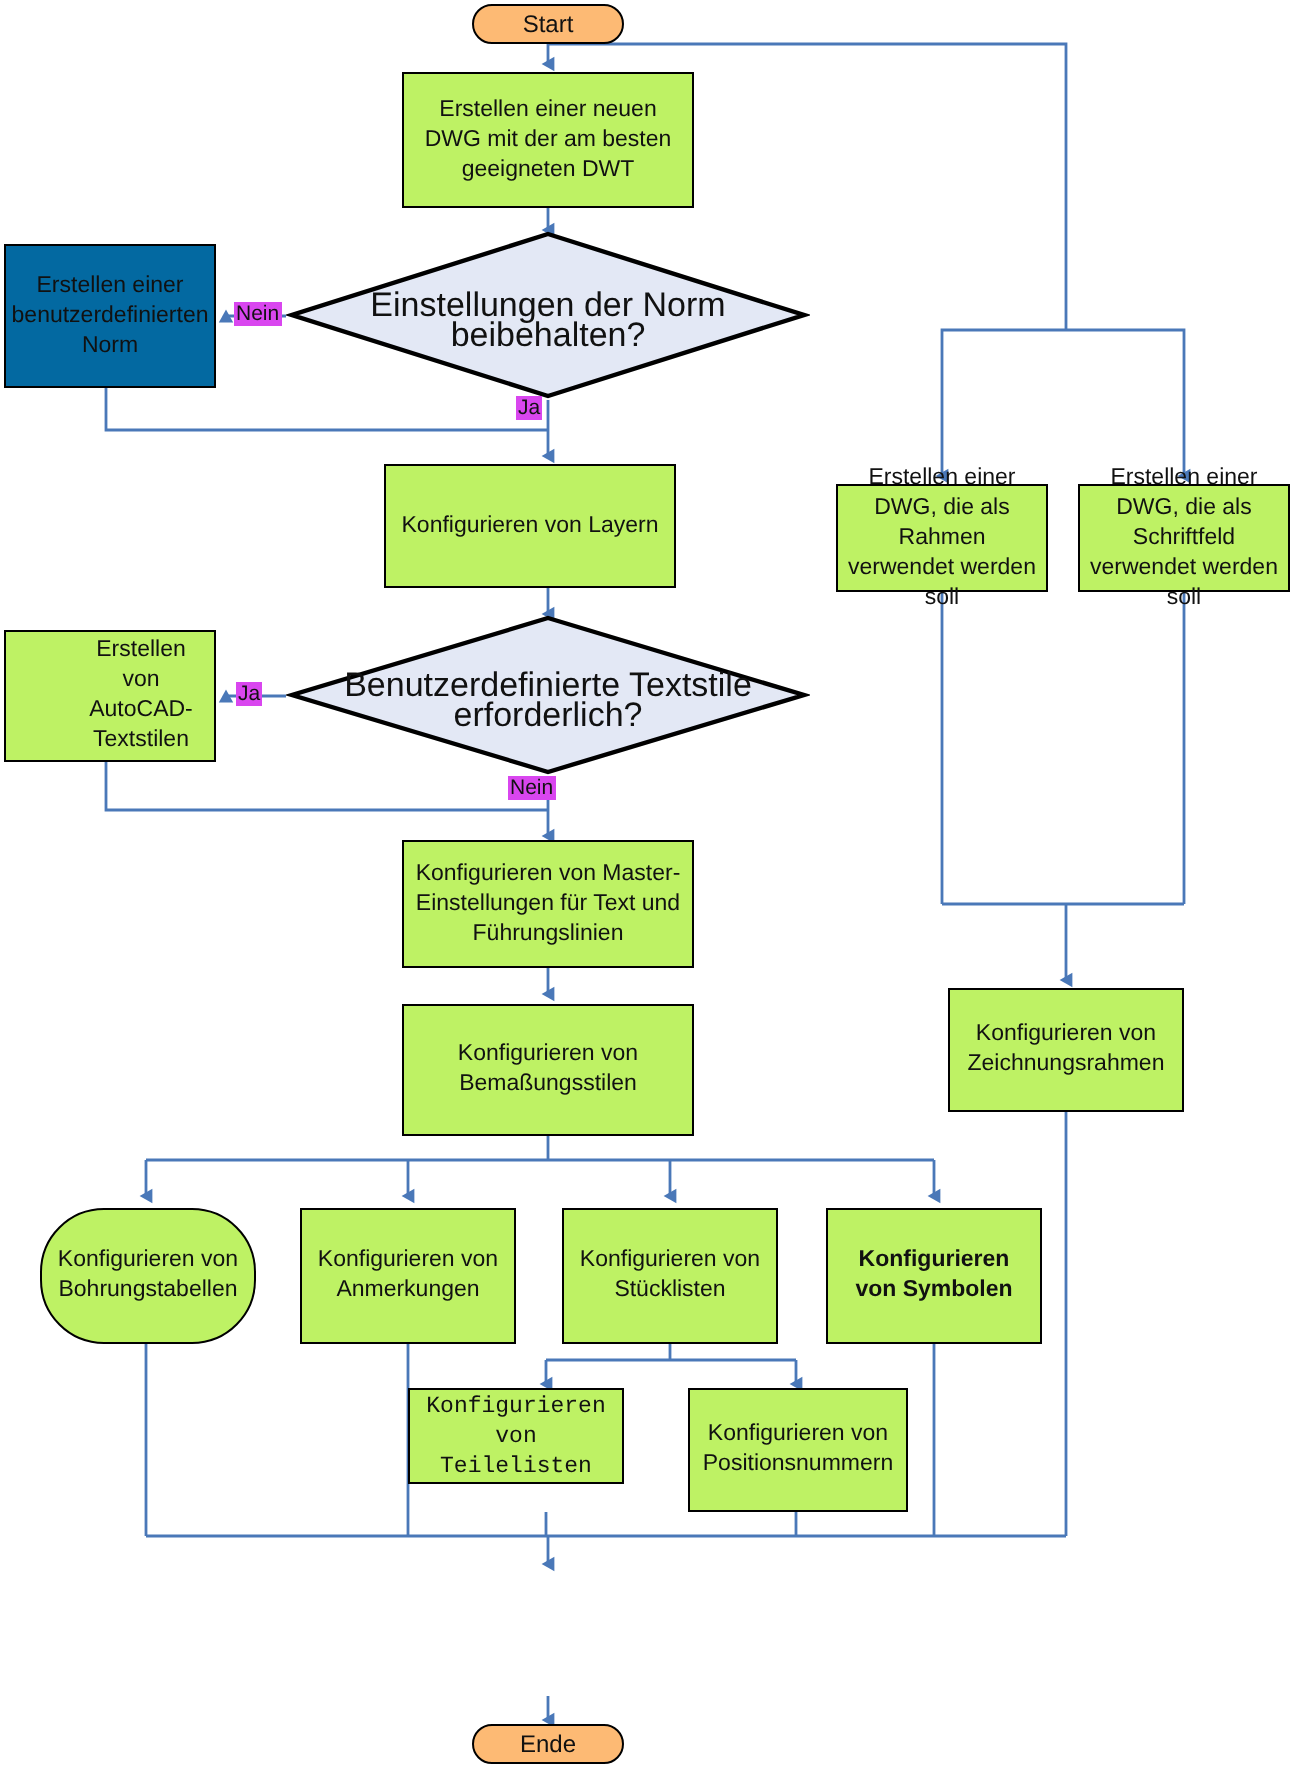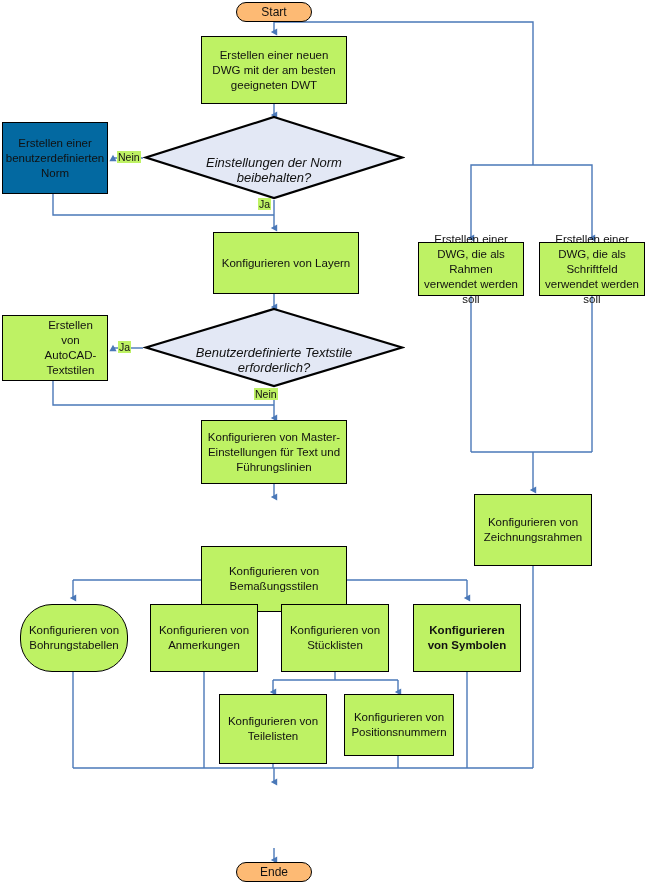--- a/index.html
+++ b/index.html
@@ -4,23 +4,23 @@
 <style>
   html,body{margin:0;padding:0;background:#ffffff;}
   body{font-family:"Liberation Sans","DejaVu Sans",sans-serif;}
   #stage{position:relative;width:646px;height:886px;background:#fff;overflow:hidden;}
   svg#wires{position:absolute;left:0;top:0;width:646px;height:886px;}
   .node{position:absolute;box-sizing:border-box;display:flex;align-items:center;justify-content:center;text-align:center;}
   .proc{border:1.6px solid #000;background:#bef264;color:#111;font-size:11.5px;line-height:15px;padding:2px 5px;}
   .proc.alt{background:#0369a1;}
   .term{border:1.6px solid #000;background:#fdba74;color:#111;font-size:12px;border-radius:999px;}
   .dec{position:absolute;}
-  .dec .dlabel{position:absolute;left:0;top:12px;width:100%;height:100%;display:flex;align-items:center;justify-content:center;
-                text-align:center;font-size:13px;line-height:15px;color:#111;padding:0 26px;box-sizing:border-box;font-style:italic;}
-  .edgelabel{position:absolute;font-size:10.5px;color:#111;background:#bef264;padding:0 1px;white-space:nowrap;}
+  .dec .dlabel{position:absolute;left:0;top:2px;width:100%;height:100%;display:flex;align-items:center;justify-content:center;
+                text-align:center;font-size:17px;line-height:15px;color:#111;padding:0 26px;box-sizing:border-box;}
+  .edgelabel{position:absolute;font-size:10.5px;color:#111;background:#d946ef;padding:0 1px;white-space:nowrap;}
 </style>
 </head>
 <body>
 
 <div id="stage">
 
   <svg id="wires" viewBox="0 0 646 886" xmlns="http://www.w3.org/2000/svg">
     <defs>
       <marker id="ah" markerWidth="9" markerHeight="9" refX="4.2" refY="4.4" orient="auto" markerUnits="userSpaceOnUse">
         <path d="M0.6,1.2 L7.8,1.2 L4.2,7.6 Z" fill="#4a78b8"></path>
@@ -100,21 +100,21 @@
     <div class="dlabel">Einstellungen der Norm beibehalten?</div>
   </div>
 
   <div class="edgelabel" style="left:117px;top:151px;">Nein</div>
   <div class="edgelabel" style="left:258px;top:198px;">Ja</div>
 
   <div class="node proc alt" style="left:2px;top:122px;width:106px;height:72px;">
     <span>Erstellen einer benutzerdefinierten Norm</span>
   </div>
 
-  <div class="node proc" style="left:213px;top:232px;width:146px;height:62px;">
+  <div class="node proc" style="left:192px;top:232px;width:146px;height:62px;">
     <span>Konfigurieren von Layern</span>
   </div>
 
   <div class="dec" style="left:143px;top:307px;width:262px;height:81px;">
     <svg viewBox="0 0 262 81" width="262" height="81">
       <polygon points="131,2 259,40.5 131,79 3,40.5" fill="#e3e8f5" stroke="#000" stroke-width="2.2"></polygon>
     </svg>
     <div class="dlabel">Benutzerdefinierte Textstile erforderlich?</div>
   </div>
 
@@ -122,54 +122,54 @@
   <div class="edgelabel" style="left:254px;top:388px;">Nein</div>
 
   <div class="node proc" style="left:2px;top:315px;width:106px;height:66px;padding-left:36px;">
     <span>Erstellen von AutoCAD-Textstilen</span>
   </div>
 
   <div class="node proc" style="left:201px;top:420px;width:146px;height:64px;">
     <span>Konfigurieren von Master-Einstellungen für Text und Führungslinien</span>
   </div>
 
-  <div class="node proc" style="left:201px;top:502px;width:146px;height:66px;margin-top:44px;">
+  <div class="node proc" style="left:201px;top:502px;width:146px;height:66px;">
     <span>Konfigurieren von Bemaßungsstilen</span>
   </div>
 
   <div class="node proc" style="left:20px;top:604px;width:108px;height:68px;border-radius:32px;">
     <span>Konfigurieren von Bohrungstabellen</span>
   </div>
 
   <div class="node proc" style="left:150px;top:604px;width:108px;height:68px;">
     <span>Konfigurieren von Anmerkungen</span>
   </div>
 
   <div class="node proc" style="left:281px;top:604px;width:108px;height:68px;">
     <span>Konfigurieren von Stücklisten</span>
   </div>
 
   <div class="node proc" style="left:413px;top:604px;width:108px;height:68px;font-weight:bold;">
     <span>Konfigurieren von Symbolen</span>
   </div>
 
-  <div class="node proc" style="left:219px;top:694px;width:108px;height:70px;">
+  <div class="node proc" style="left:204px;top:694px;width:108px;height:48px;font-family:Liberation Mono, monospace;">
     <span>Konfigurieren von Teilelisten</span>
   </div>
 
   <div class="node proc" style="left:418px;top:242px;width:106px;height:54px;">
     <span>Erstellen einer DWG, die als Rahmen verwendet werden soll</span>
   </div>
 
   <div class="node proc" style="left:344px;top:694px;width:110px;height:62px;">
     <span>Konfigurieren von Positionsnummern</span>
   </div>
 
   <div class="node proc" style="left:539px;top:242px;width:106px;height:54px;">
     <span>Erstellen einer DWG, die als Schriftfeld verwendet werden soll</span>
   </div>
 
-  <div class="node proc" style="left:474px;top:494px;width:118px;height:72px;justify-content:flex-end;">
+  <div class="node proc" style="left:474px;top:494px;width:118px;height:62px;justify-content:flex-end;">
     <span>Konfigurieren von Zeichnungsrahmen</span>
   </div>
 
 
 </div>
 
 </body></html>

